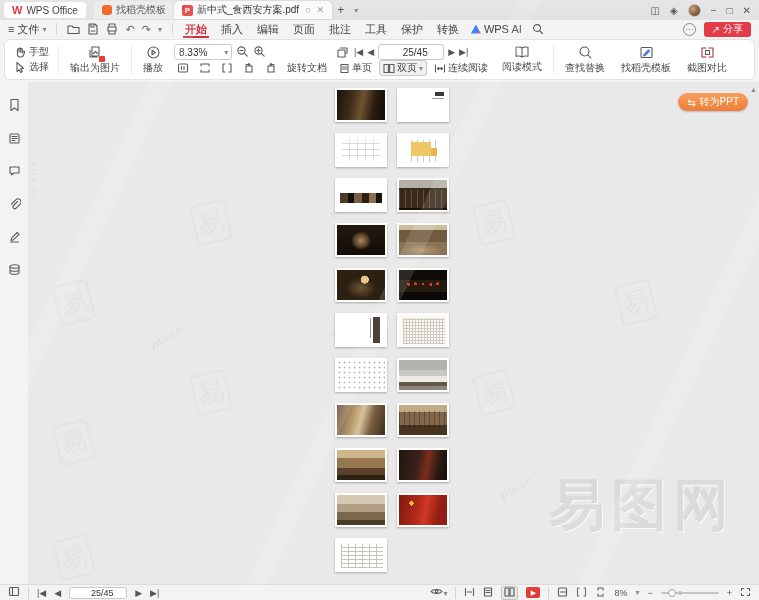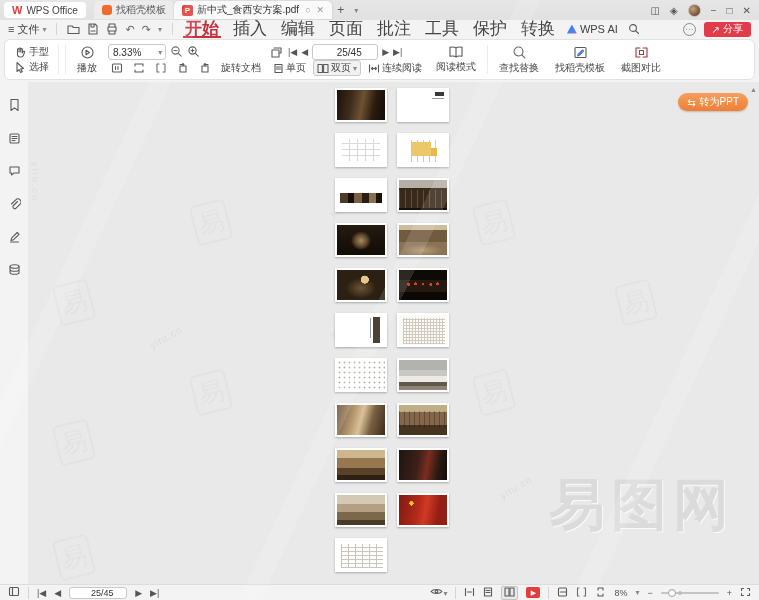--- a/index.html
+++ b/index.html
@@ -16,21 +16,21 @@
   .docer-dot { width:10px; height:10px; border-radius:3px; background:#f06a2d; display:inline-block; }
   .pdf-badge { width:11px; height:11px; border-radius:2px; background:#e23c39; color:#fff; font-size:8px; font-weight:bold; display:inline-flex; align-items:center; justify-content:center; }
   .tab-small-ico { color:#999; font-size:9px; margin-left:2px; }
   .newtab, .tabmenu { color:#555; font-size:12px; padding:0 5px; }
   .title-right { margin-left:auto; display:flex; align-items:center; gap:10px; padding-right:4px; }
   .title-right .tchar { font-size:10px; color:#555; }
   .avatar { width:13px; height:13px; border-radius:50%; background:radial-gradient(circle at 35% 35%,#caa27a,#6e4a33 75%); border:1px solid #bbb; }
 
   
   .menubar { position:absolute; left:0; top:20px; width:759px; height:18px; background:#f3f3f3; display:flex; align-items:center; padding:0 8px; gap:10px; }
-  .menubar .mi { font-size:17px; color:#444; padding:0 2px; height:18px; line-height:18px; }
+  .menubar .mi { font-size:11px; color:#444; padding:0 2px; height:18px; line-height:18px; }
   .menubar .mi.active { color:#c8303c; font-weight:bold; border-bottom:2px solid #c8303c; }
   .file-group { display:flex; align-items:center; gap:3px; }
   .qa-icons { display:flex; align-items:center; gap:7px; color:#6a6a6a; font-size:11px; }
   .vsep { width:1px; height:12px; background:#d4d4d4; }
   .ai-logo { width:10px; height:9px; clip-path:polygon(50% 0,0 100%,100% 100%); background:linear-gradient(135deg,#6f5bff,#2f8cff 55%,#ff4f8a); display:inline-block; }
   .menu-right { margin-left:auto; display:flex; align-items:center; gap:8px; }
   .share-btn { background:#e23c4b; color:#fff; border-radius:3px; height:15px; display:flex; align-items:center; gap:3px; padding:0 8px; font-size:10px; }
   .circle-ico { width:13px; height:13px; border-radius:50%; border:1px solid #8a8a8a; color:#8a8a8a; font-size:8px; display:flex; align-items:center; justify-content:center; }
 
   
@@ -211,20 +211,29 @@
             <svg class="ic" width="12" height="12">
               <path d="M3 1.5l6.5 6-2.8.4 1.6 2.7-1.6.9-1.6-2.8L3 10.5z"></path>
             </svg>
           </span>
       <span>选择</span>
     </div>
   </div>
 
   <span class="rsep"></span>
 
+  <div class="tallbtn">
+    <span class="icw">
+          <svg class="ic" width="15" height="15">
+            <path d="M4 2h7v9H4z M2 5v7h7 M5.5 8.5l2-2 2 2"></path>
+          </svg>
+          <span class="badge-red"></span>
+        </span>
+    <span class="lbl">输出为图片</span>
+  </div>
 
   <span class="rsep"></span>
 
   <div class="tallbtn">
     <span class="icw">
           <svg class="ic" width="15" height="15">
             <circle cx="7.5" cy="7.5" r="5.5"></circle>
             <path d="M6 5.2l3.4 2.3L6 9.8z"></path>
           </svg>
         </span>

